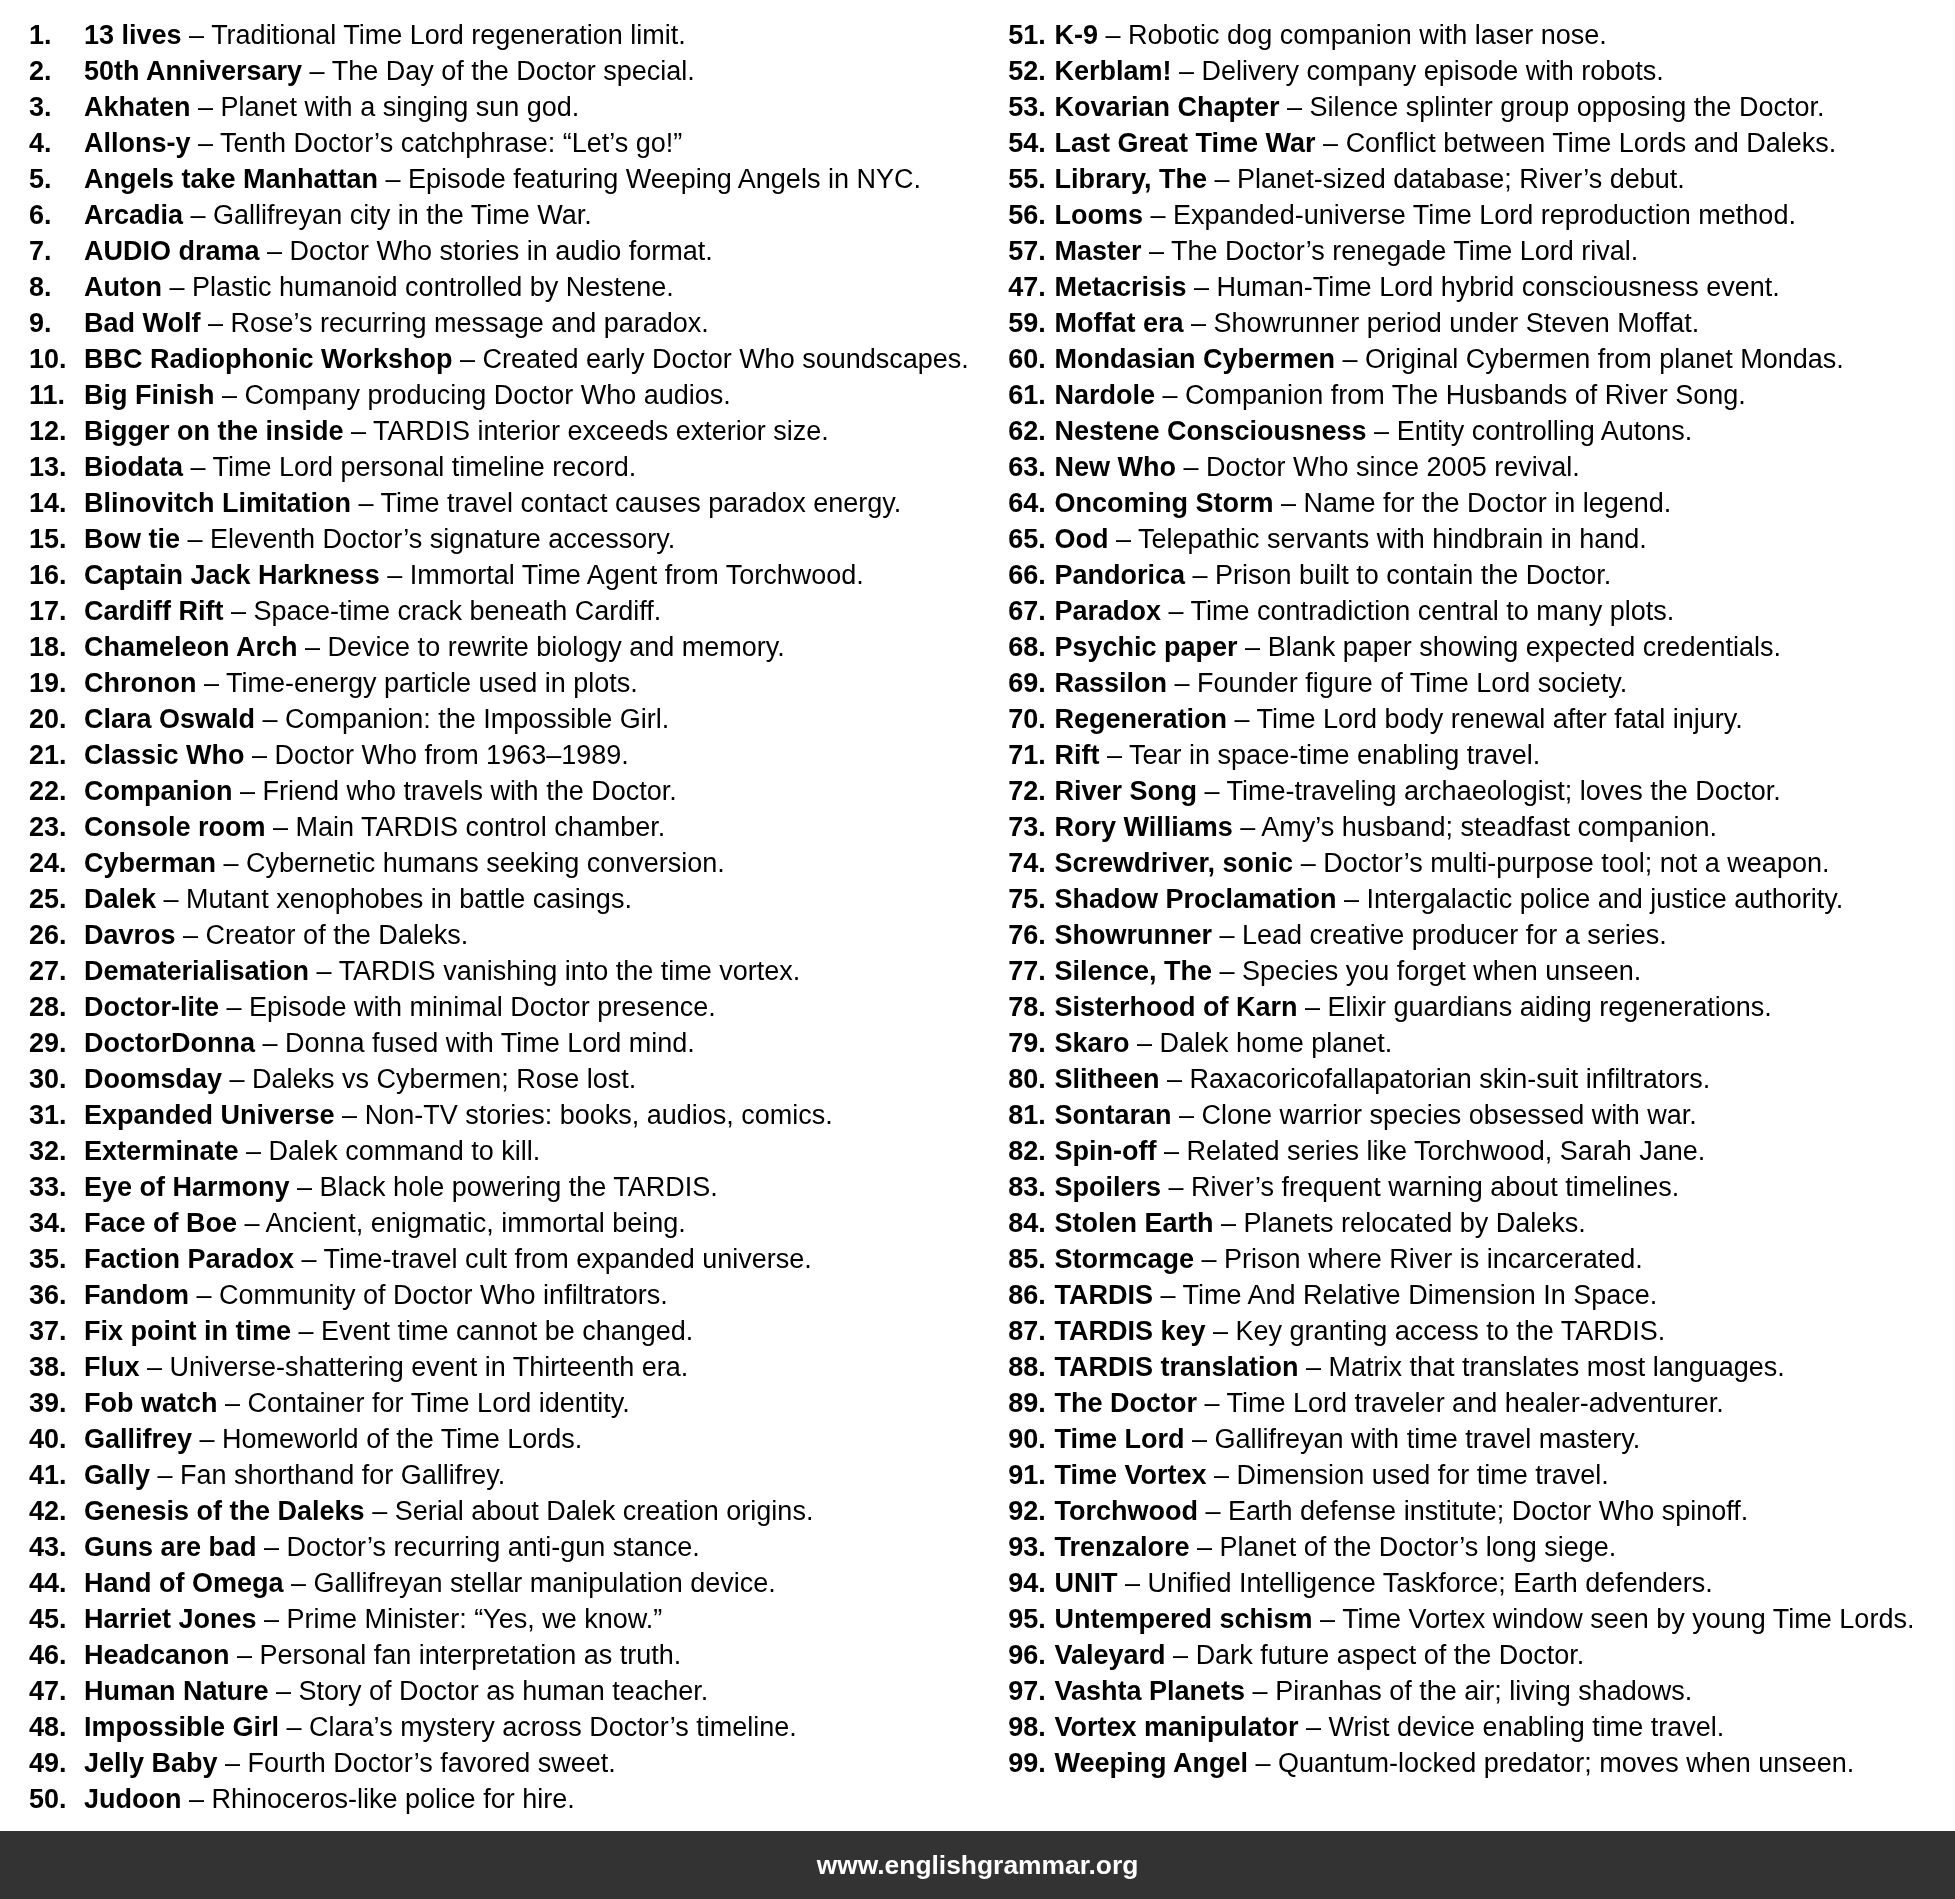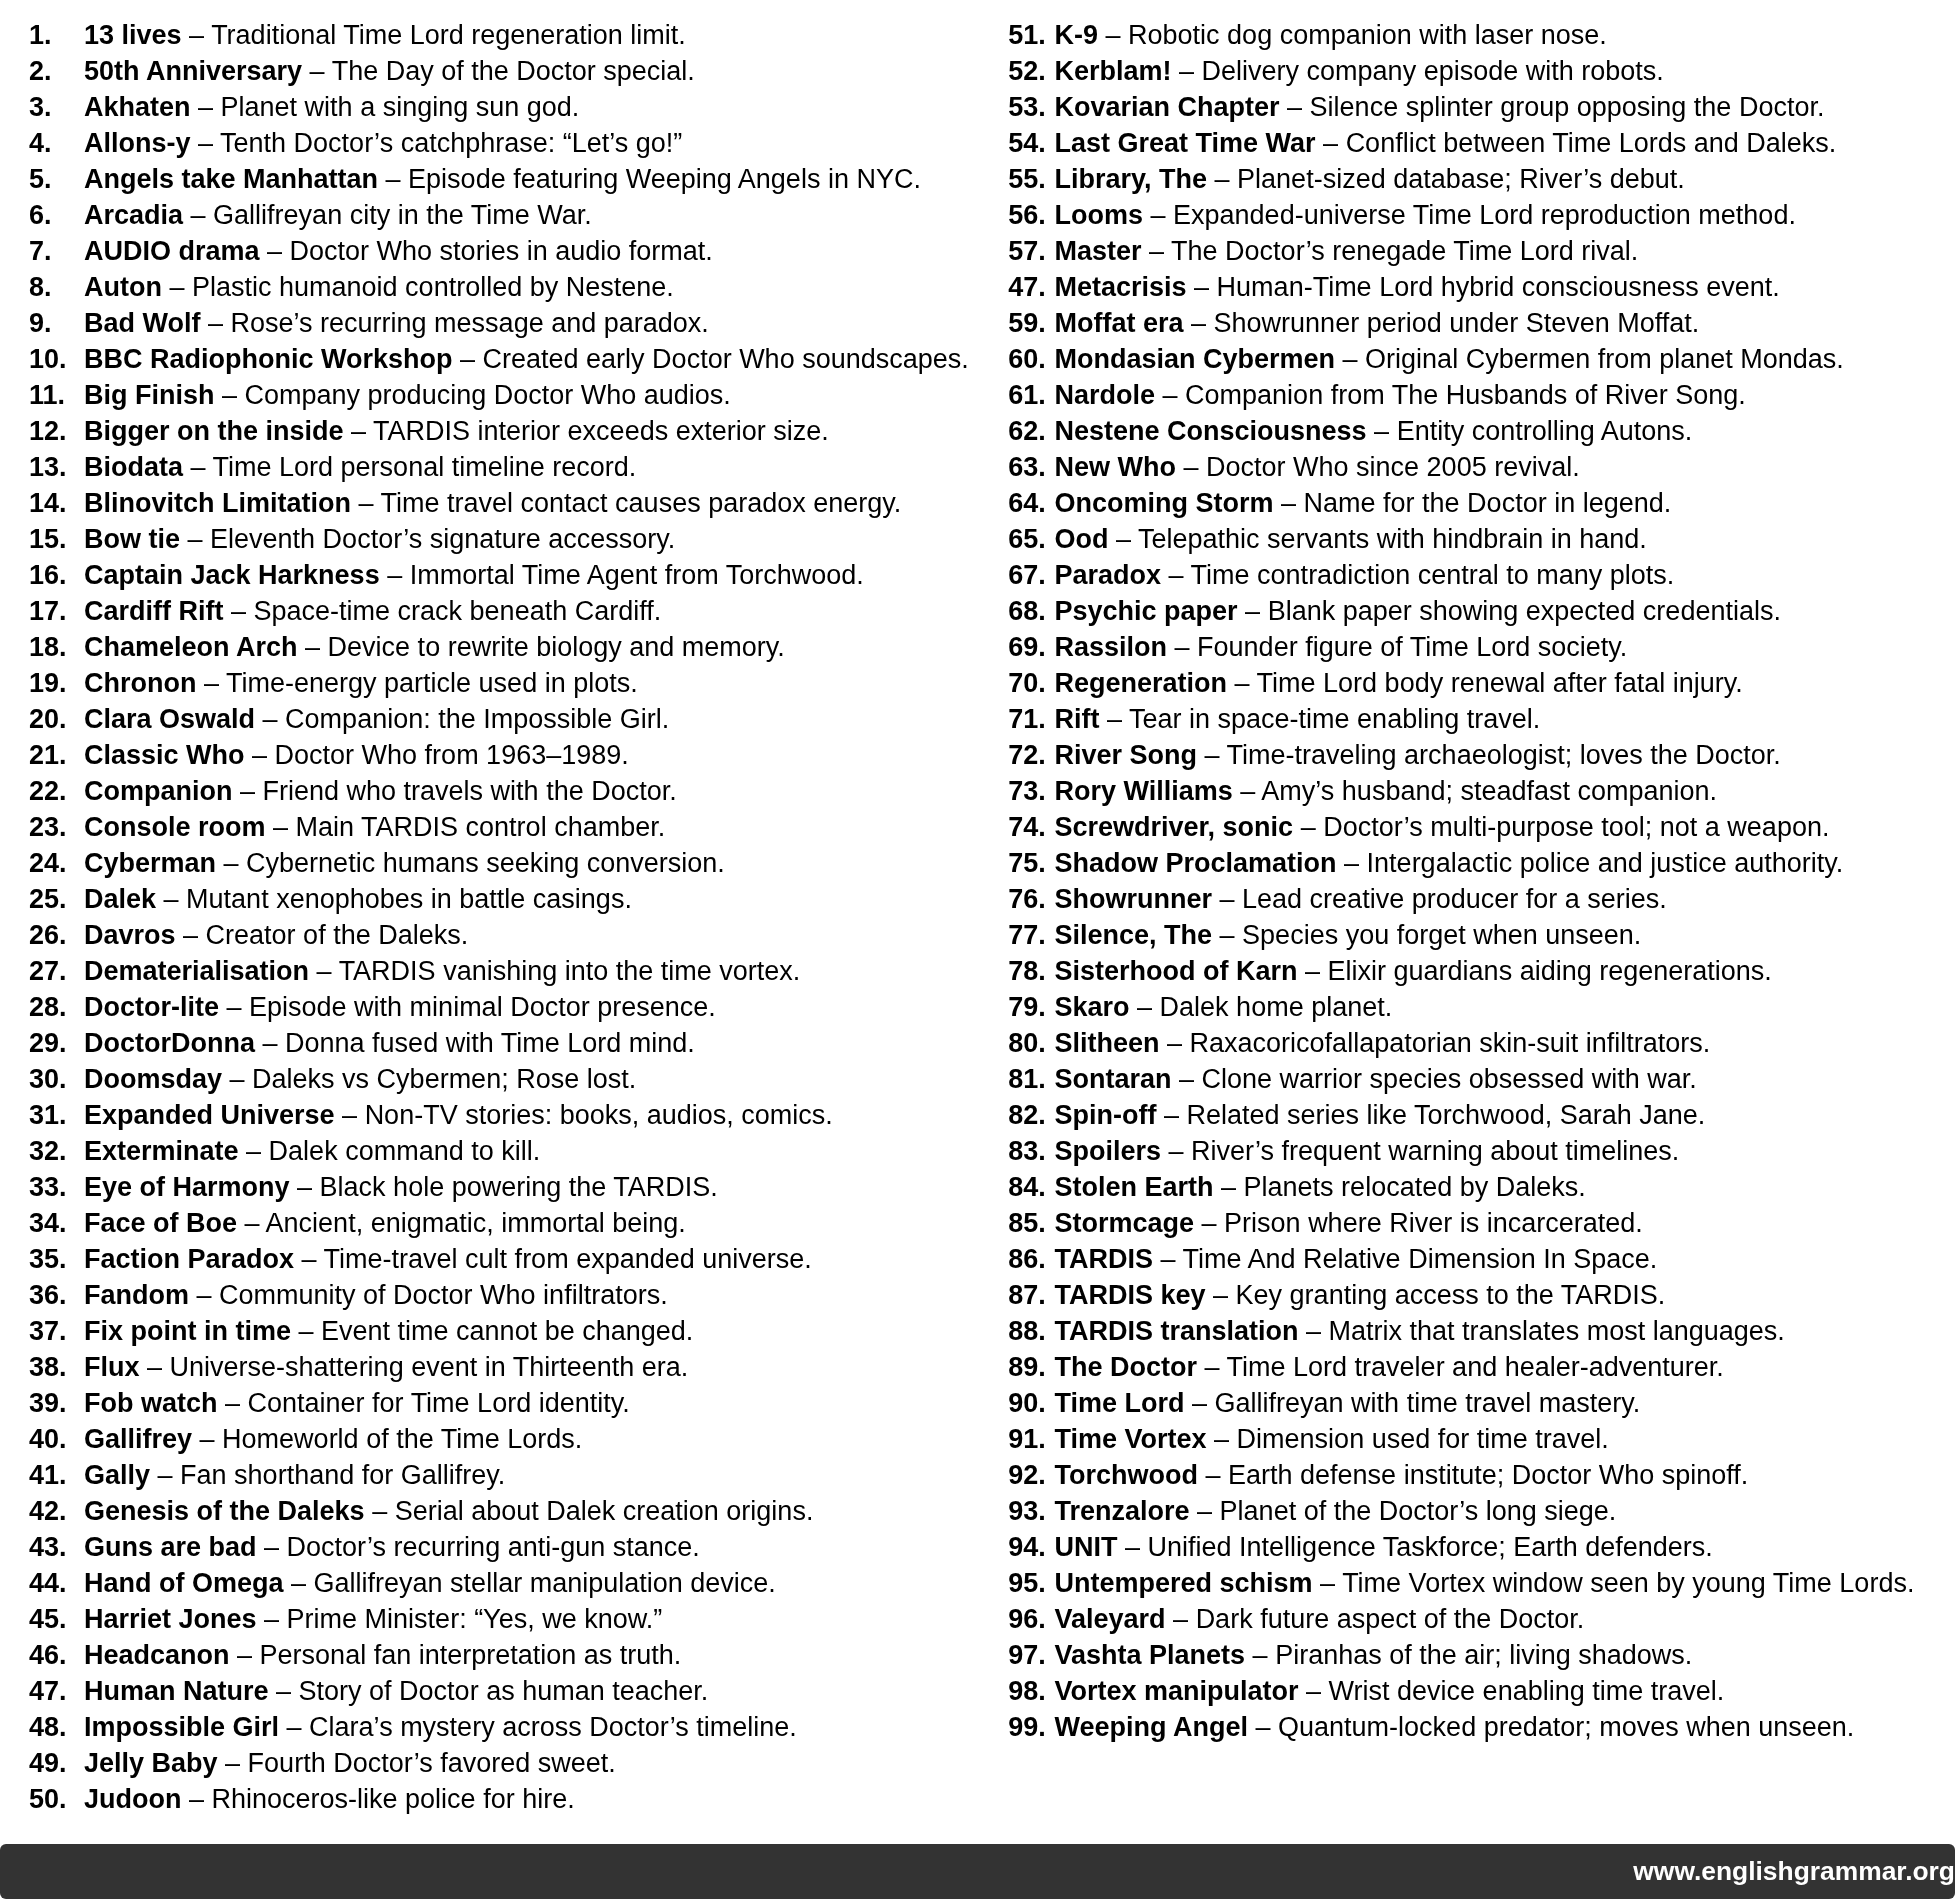--- a/index.html
+++ b/index.html
@@ -38,26 +38,25 @@
     min-width: 55px;
     flex: 0 0 auto;
     font-weight: bold;
   }
   .txt b { font-weight: bold; }
   footer {
     position: absolute;
     left: 0;
     right: 0;
     bottom: 0;
-    height: 55px;
+    height: 68px;
     background: #333333;
     display: flex;
     align-items: center;
-    justify-content: flex-end;
-    border-radius: 6px;
+    justify-content: center;
   }
   footer span {
     color: #ffffff;
     font-weight: bold;
     font-size: 26.4px;
   }
 </style>
 </head>
 <body style="background: rgb(255, 255, 255); color: rgb(0, 0, 0);">
 
@@ -317,20 +316,24 @@
         <span class="num">63.</span>
         <span class="txt"><b>New Who</b><span> – </span><span>Doctor Who since 2005 revival.</span></span>
       </li>
       <li class="item">
         <span class="num">64.</span>
         <span class="txt"><b>Oncoming Storm</b><span> – </span><span>Name for the Doctor in legend.</span></span>
       </li>
       <li class="item">
         <span class="num">65.</span>
         <span class="txt"><b>Ood</b><span> – </span><span>Telepathic servants with hindbrain in hand.</span></span>
+      </li>
+      <li class="item">
+        <span class="num">66.</span>
+        <span class="txt"><b>Pandorica</b><span> – </span><span>Prison built to contain the Doctor.</span></span>
       </li>
       <li class="item">
         <span class="num">67.</span>
         <span class="txt"><b>Paradox</b><span> – </span><span>Time contradiction central to many plots.</span></span>
       </li>
       <li class="item">
         <span class="num">68.</span>
         <span class="txt"><b>Psychic paper</b><span> – </span><span>Blank paper showing expected credentials.</span></span>
       </li>
       <li class="item">

